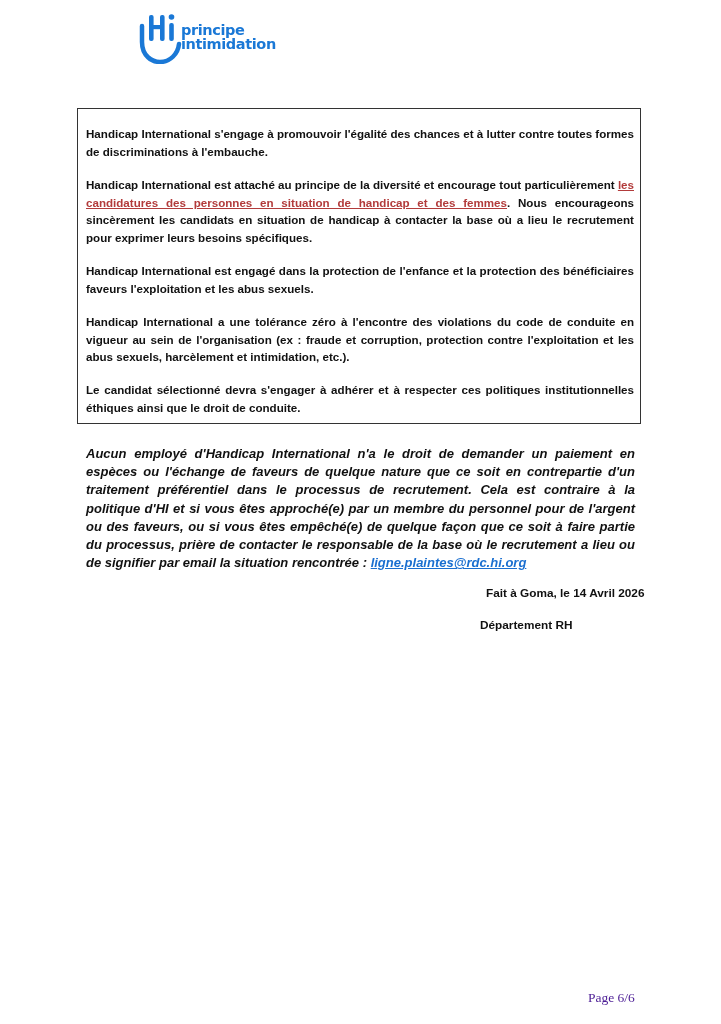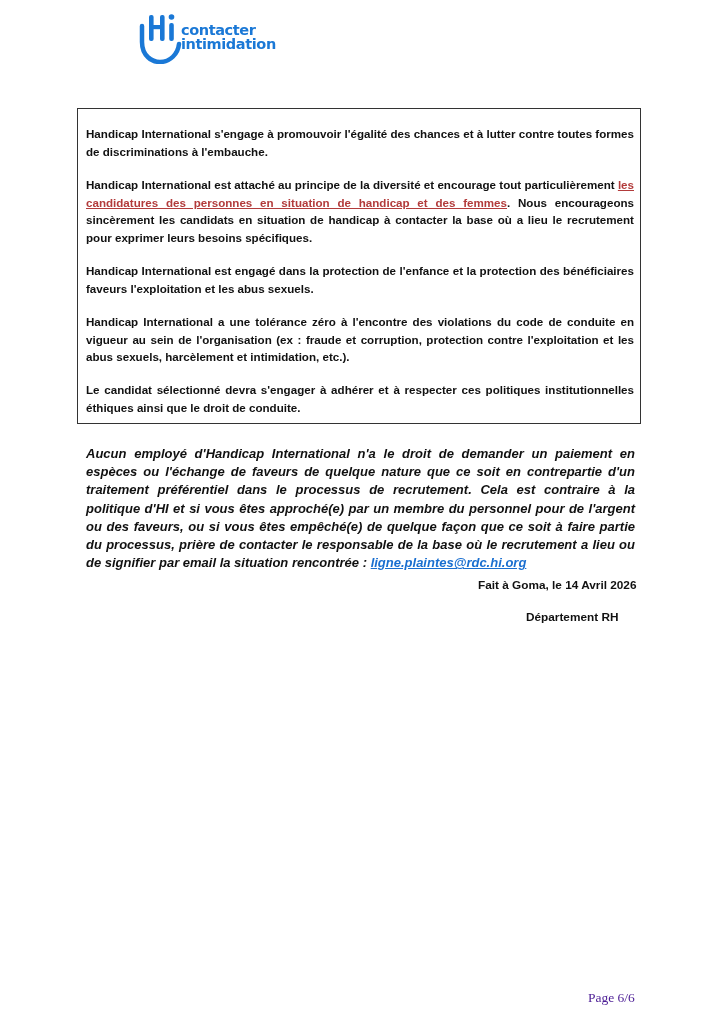--- a/index.html
+++ b/index.html
@@ -10,56 +10,56 @@
   .logo-text { position: absolute; left: 43px; top: 11px; color: #1a78d6;
                font-family: "DejaVu Sans", sans-serif; font-weight: bold;
                font-size: 14.5px; line-height: 14px; letter-spacing: -0.4px; }
   .box { position: absolute; left: 77px; top: 108px; width: 564px; height: 316px;
          border: 1.5px solid #333; box-sizing: border-box; }
   .para { position: absolute; left: 86px; width: 548px; font-size: 11.6px;
           line-height: 17.6px; font-weight: bold; text-align: justify; margin: 0; }
   .para.wide { left: 86px; width: 549px; font-size: 13px; line-height: 18.2px; font-style: italic; }
   .link-red { color: #b23b3b; text-decoration: underline; }
   .link-blue { color: #1a6fd0; text-decoration: underline; }
-  .sig { position: absolute; font-size: 11.8px; font-weight: bold; margin: 4px; }
+  .sig { position: absolute; font-size: 11.8px; font-weight: bold; margin: 12px; }
   .footer { position: absolute; left: 588px; top: 990px; font-family: "Liberation Serif", serif;
             font-size: 13.5px; color: #4c1d95; }
 </style>
 </head>
 <body>
 
 <div class="logo">
   <svg width="44" height="52" viewBox="0 0 44 52">
     <g fill="none" stroke="#1a78d6" stroke-width="4.5" stroke-linecap="round">
       <path d="M4 14 V30 C4 44 14 50 22 50 C32 50 40 42 41 32"></path>
     </g>
     <g fill="#1a78d6">
       <rect x="11" y="3" width="4.6" height="26" rx="2"></rect>
       <rect x="22" y="3" width="4.6" height="26" rx="2"></rect>
       <rect x="14" y="13" width="10" height="4.2"></rect>
       <circle cx="33.5" cy="5" r="2.8"></circle>
       <rect x="31.2" y="11" width="4.6" height="18" rx="2"></rect>
     </g>
   </svg>
   <div class="logo-text">
-    <div>contacter</div>
+    <div>principe</div>
     <div>intimidation</div>
   </div>
 </div>
 
 <div class="box"></div>
 
 <p class="para" style="top:125px;">Handicap International s'engage à promouvoir l'égalité des chances et à lutter contre toutes formes de discriminations à l'embauche.</p>
 
 <p class="para" style="top:176px;"><span>Handicap International est attaché au principe de la diversité et encourage tout particulièrement </span><span class="link-red">les candidatures des personnes en situation de handicap et des femmes</span><span>. Nous encourageons sincèrement les candidats en situation de handicap à contacter la base où a lieu le recrutement pour exprimer leurs besoins spécifiques.</span></p>
 
 <p class="para" style="top:262px;">Handicap International est engagé dans la protection de l'enfance et la protection des bénéficiaires faveurs l'exploitation et les abus sexuels.</p>
 
 <p class="para" style="top:313px;">Handicap International a une tolérance zéro à l'encontre des violations du code de conduite en vigueur au sein de l'organisation (ex : fraude et corruption, protection contre l'exploitation et les abus sexuels, harcèlement et intimidation, etc.).</p>
 
 <p class="para" style="top:381px;">Le candidat sélectionné devra s'engager à adhérer et à respecter ces politiques institutionnelles éthiques ainsi que le droit de conduite.</p>
 
 <p class="para wide" style="top:445px;"><span>Aucun employé d'Handicap International n'a le droit de demander un paiement en espèces ou l'échange de faveurs de quelque nature que ce soit en contrepartie d'un traitement préférentiel dans le processus de recrutement. Cela est contraire à la politique d'HI et si vous êtes approché(e) par un membre du personnel pour de l'argent ou des faveurs, ou si vous êtes empêché(e) de quelque façon que ce soit à faire partie du processus, prière de contacter le responsable de la base où le recrutement a lieu ou de signifier par email la situation rencontrée : </span><span class="link-blue">ligne.plaintes@rdc.hi.org</span></p>
 
 <p class="sig" style="left:474px; top:574px;">Fait à Goma, le 14 Avril 2026</p>
-<p class="sig" style="left:522px; top:606px;">Département RH</p>
+<p class="sig" style="left:468px; top:606px;">Département RH</p>
 
 <div class="footer">Page 6/6</div>
 
 </body></html>

